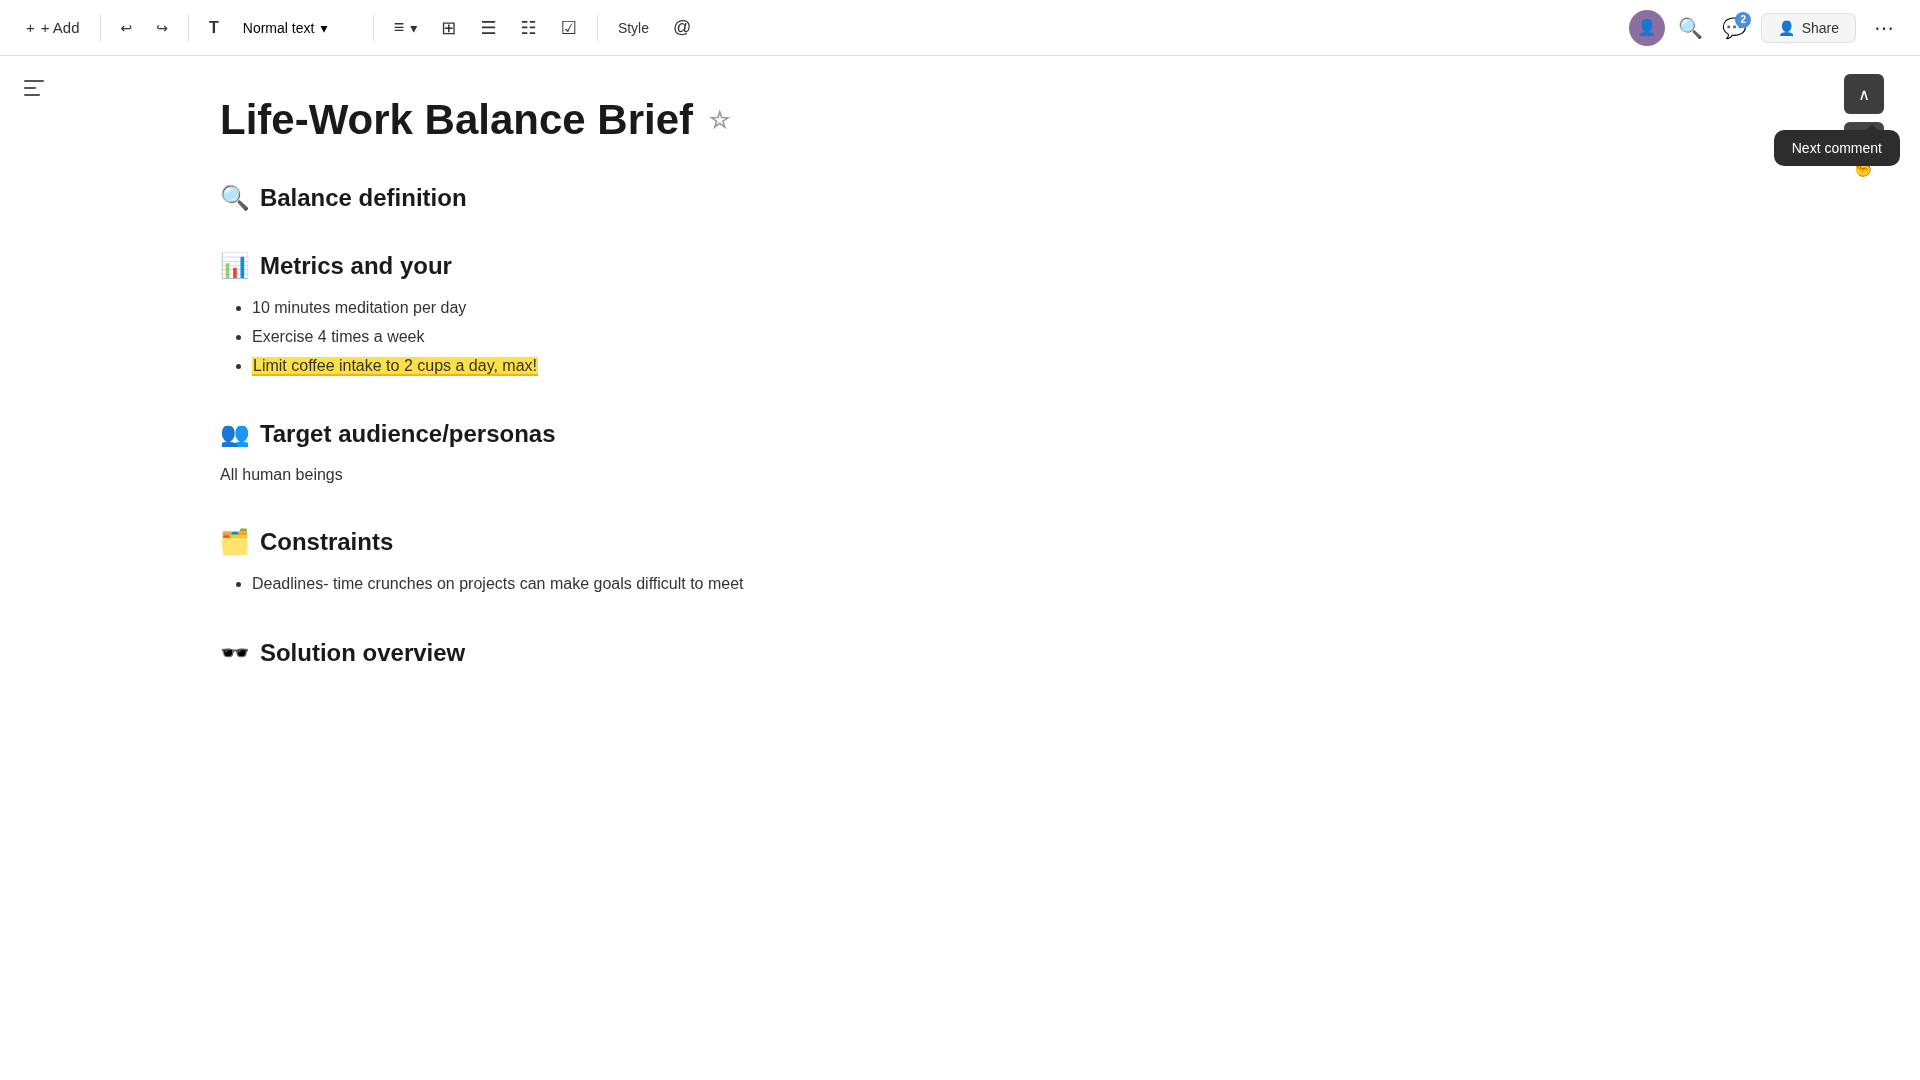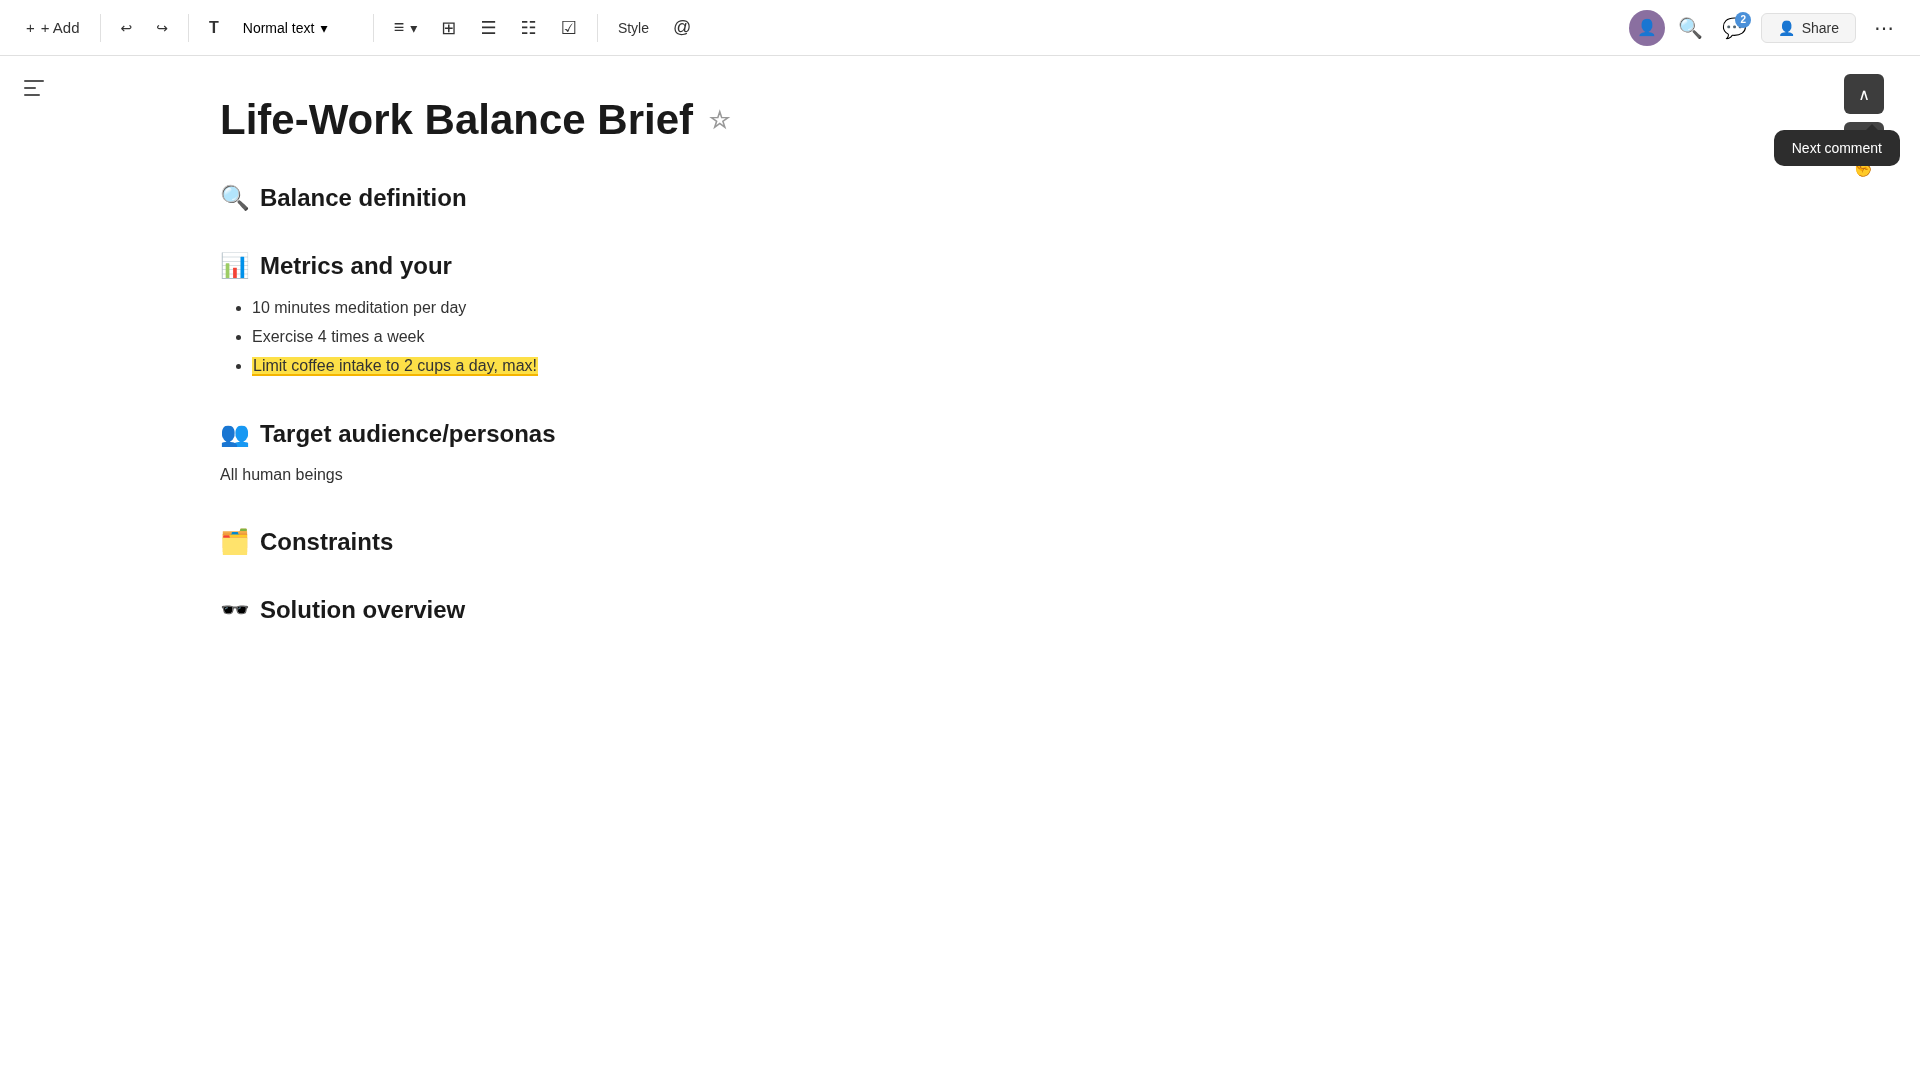--- a/index.html
+++ b/index.html
@@ -411,20 +411,25 @@
       <span>Target audience/personas</span>
     </div>
     <p class="section-text">All human beings</p>
   </div>
 
   <div class="section">
     <div class="section-heading">
       <span>🗂️</span>
       <span>Constraints</span>
     </div>
+    <ul class="bullet-list">
+      <li>
+        <span>Deadlines- time crunches on projects can make goals difficult to meet</span>
+      </li>
+    </ul>
   </div>
 
   <div class="section">
     <div class="section-heading">
       <span>🕶️</span>
       <span>Solution overview</span>
     </div>
   </div>
 
 </div>

